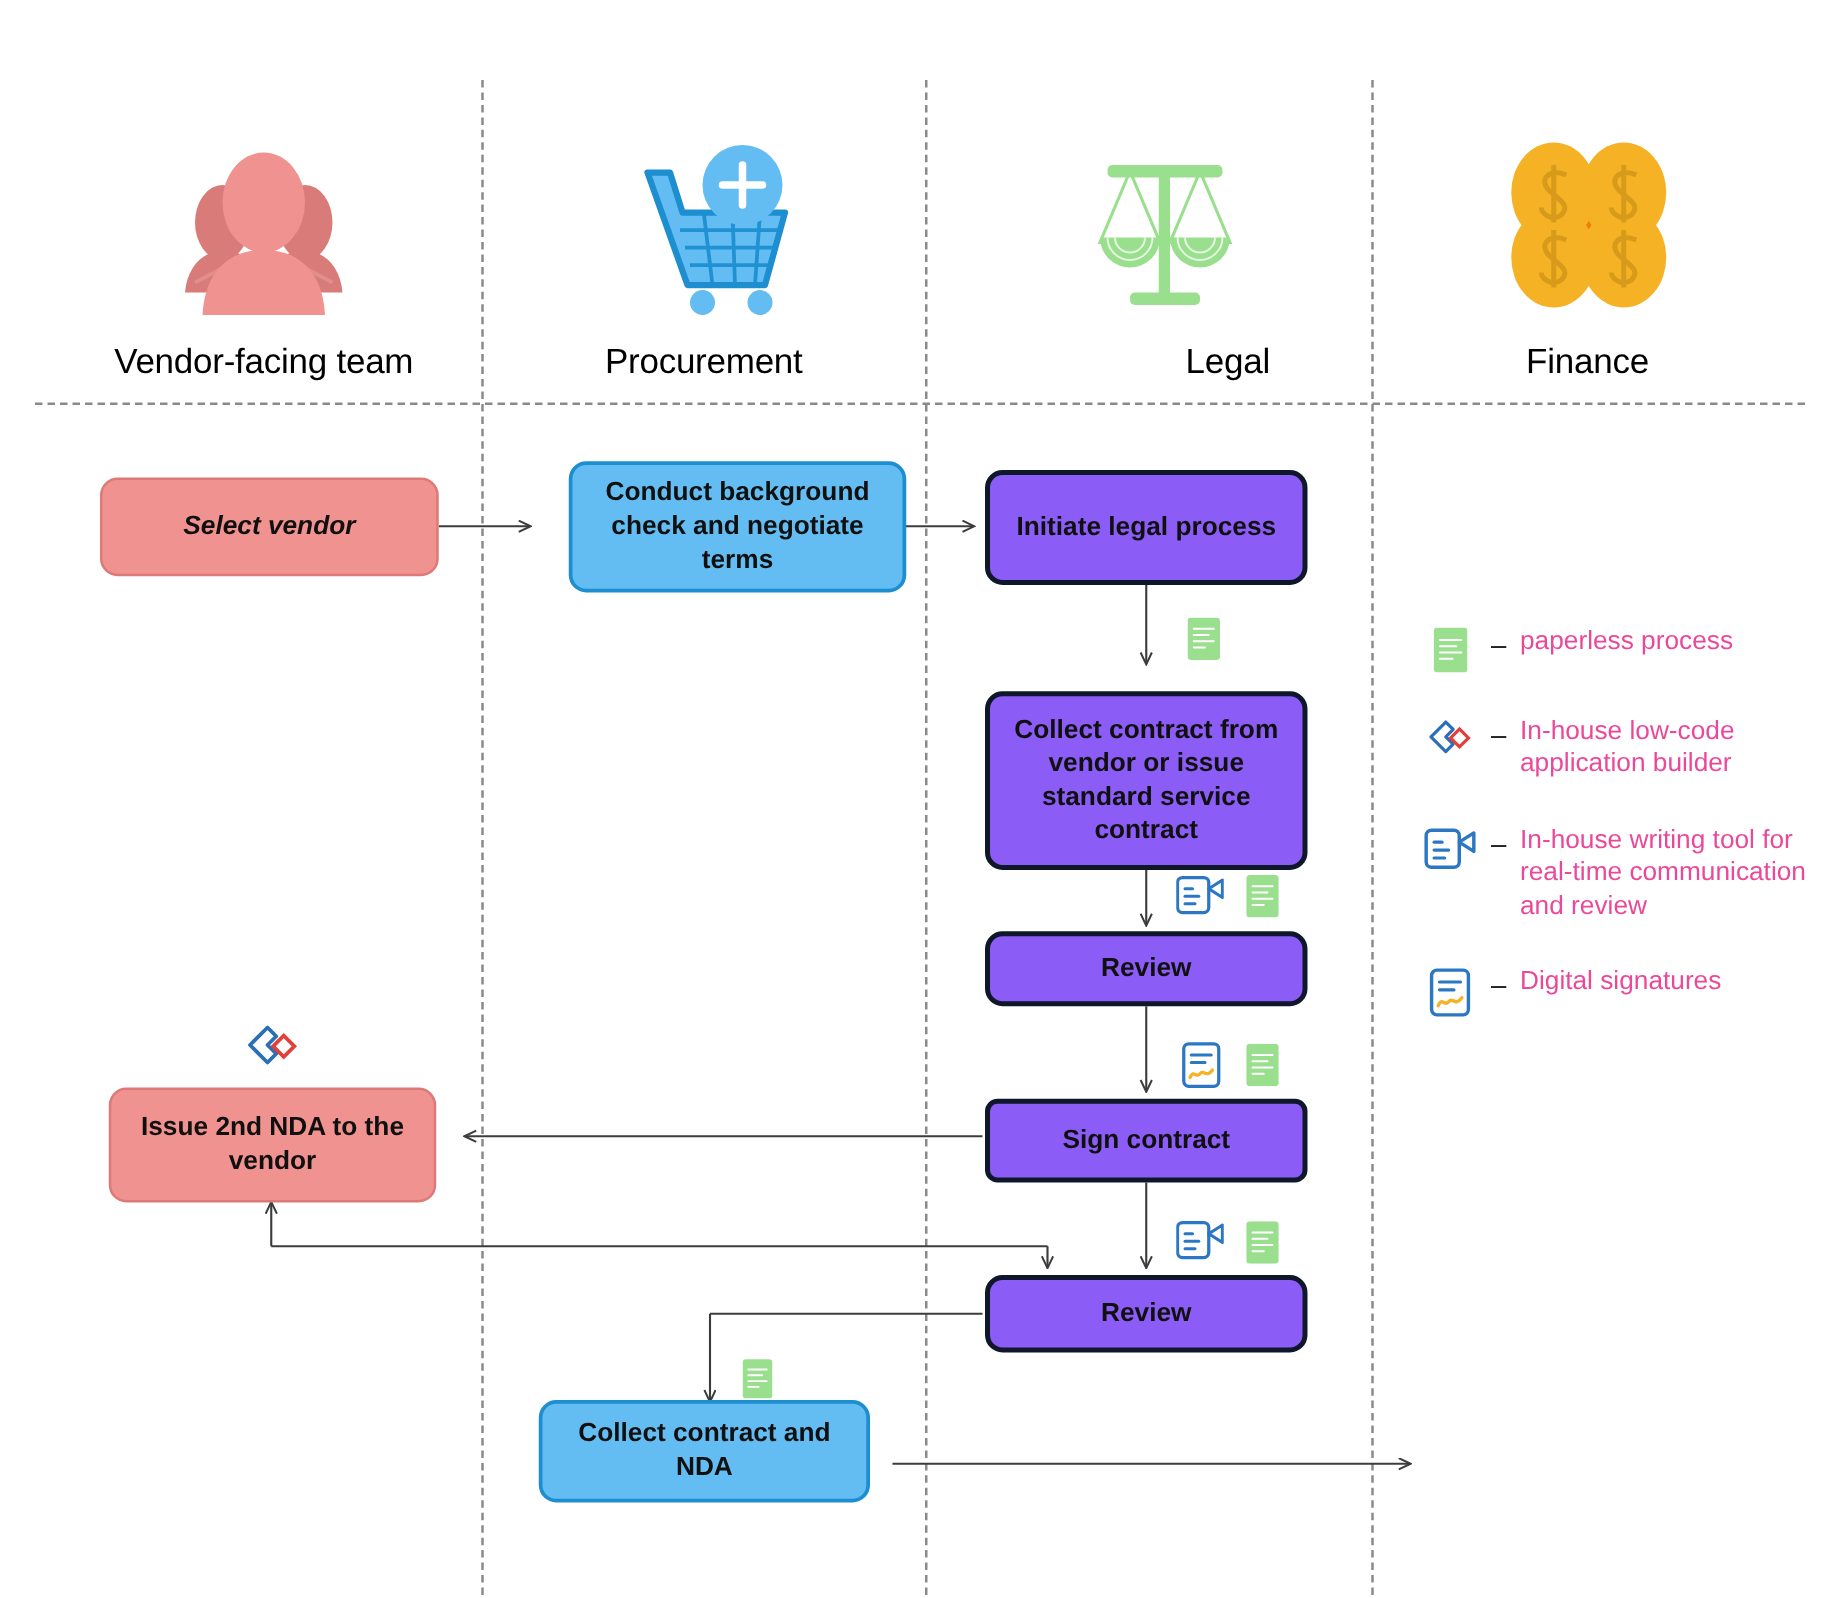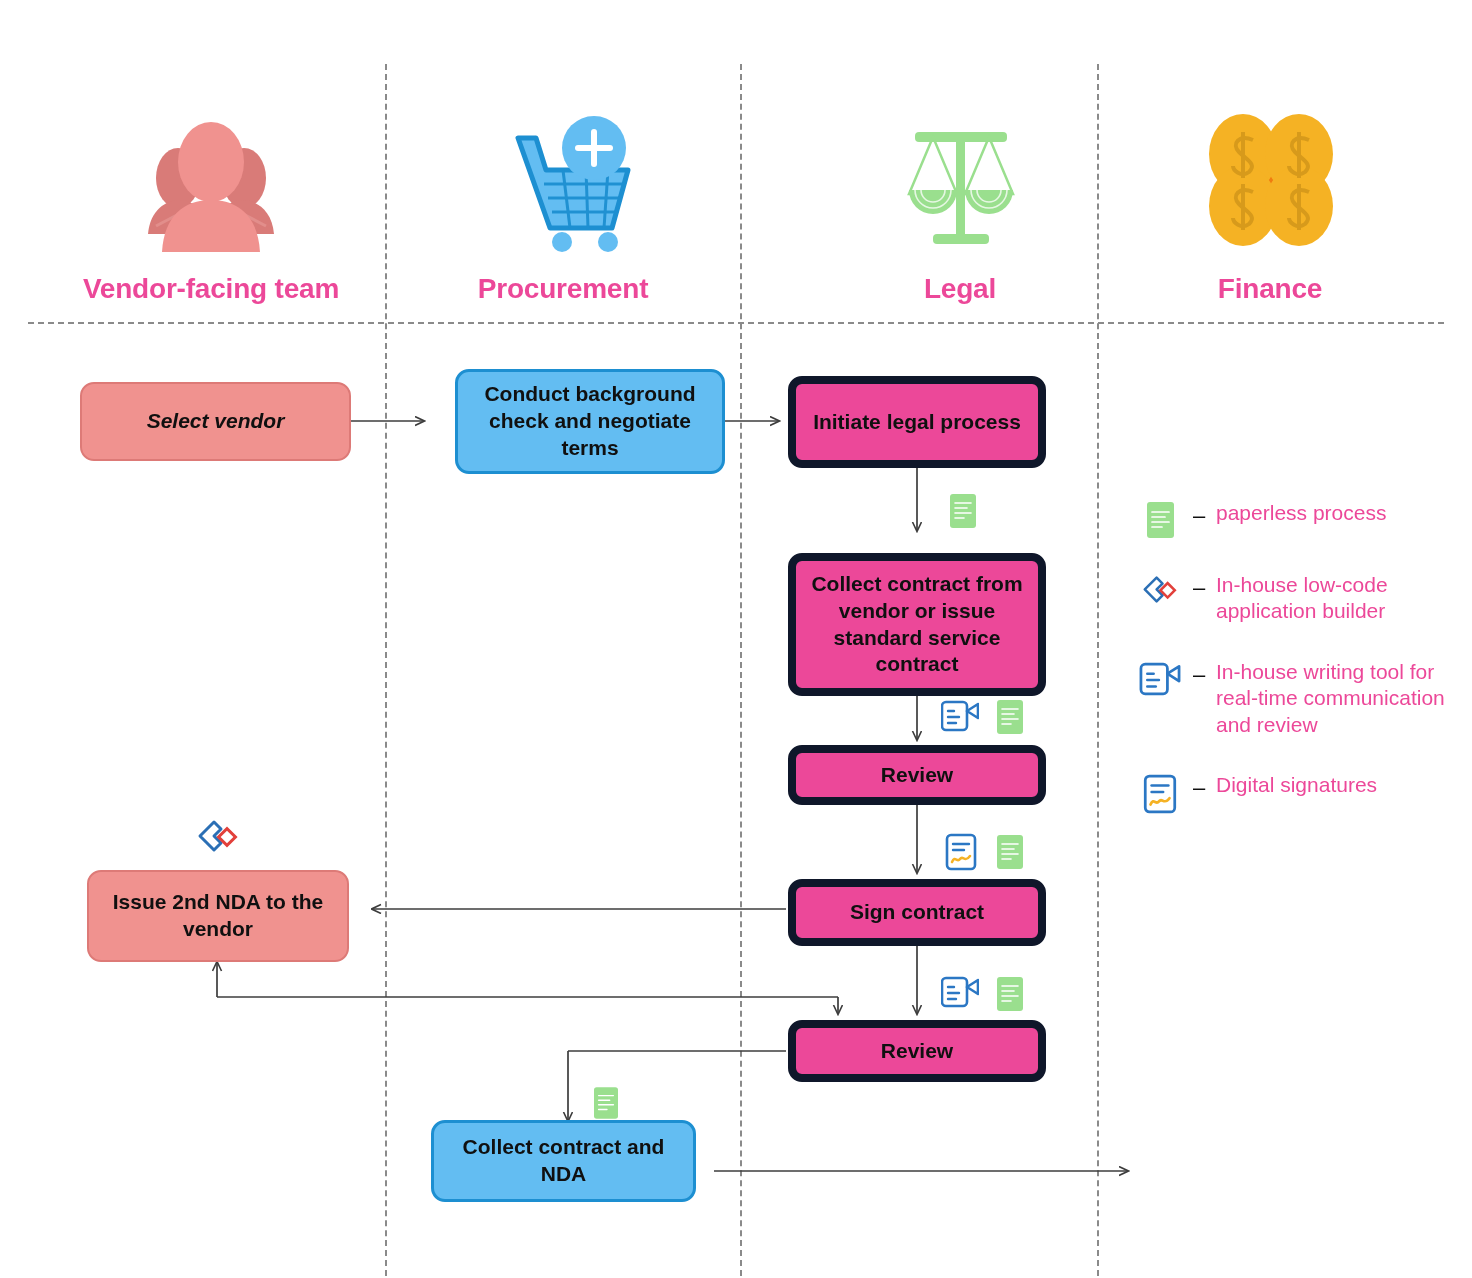--- a/index.html
+++ b/index.html
@@ -6,29 +6,29 @@
   body{font-family:"Liberation Sans","DejaVu Sans",sans-serif;}
   #stage{position:relative;width:1472px;height:1278px;background:#ffffff;overflow:hidden;}
 
   
   .vdiv{position:absolute;width:0;border-left:2px dashed #8a8a8a;}
   .hdiv{position:absolute;height:0;border-top:2px dashed #8a8a8a;}
 
   
   .lane-head{position:absolute;display:flex;flex-direction:column;align-items:center;justify-content:flex-end;}
   .lane-icon{width:170px;height:160px;display:flex;align-items:center;justify-content:center;}
-  .lane-title{font-size:28px;font-weight:700;color:#ec4899;letter-spacing:-0.2px;margin-top:12px;white-space:nowrap;}
+  .lane-title{font-size:28px;font-weight:400;color:#000000;letter-spacing:-0.2px;margin-top:12px;white-space:nowrap;}
 
   
   .node{position:absolute;box-sizing:border-box;border-radius:14px;
         display:flex;align-items:center;justify-content:center;text-align:center;
         font-weight:700;font-size:21px;line-height:1.28;color:#101010;padding:6px 12px;}
   .node.pink {background:#f0928f;border:2px solid #dd7a77;}
   .node.blue {background:#63bdf2;border:3px solid #1d8fd1;}
-  .node.green{background:#ec4899;border:8px solid #0f172a;}
+  .node.green{background:#8b5cf6;border:4px solid #0f172a;}
   .node.gold {background:#f2d58d;border:3px solid #edad1a;}
 
   
   #wires{position:absolute;left:0;top:0;width:1472px;height:1278px;pointer-events:none;}
 
   
   .tagicon{position:absolute;}
 
   
   .legend{position:absolute;left:1138px;top:500px;width:330px;}
@@ -80,21 +80,21 @@
         <circle cx="106" cy="42" r="32" fill="#63bdf2"></circle>
         <g stroke="#ffffff" stroke-width="6" stroke-linecap="round">
           <line x1="106" y1="26" x2="106" y2="58"></line>
           <line x1="90" y1="42" x2="122" y2="42"></line>
         </g>
       </svg>
     </div>
     <div class="lane-title">Procurement</div>
   </div>
 
-  <div class="lane-head" style="left:875px;top:80px;width:170px;height:225px;">
+  <div class="lane-head" style="left:846px;top:80px;width:170px;height:225px;align-items:flex-end;">
     <div class="lane-icon">
       <svg width="150" height="150" viewBox="0 0 150 150">
         <rect x="30" y="26" width="92" height="10" rx="4" fill="#9adf8e"></rect>
         <rect x="71" y="30" width="9" height="104" fill="#9adf8e"></rect>
         <rect x="48" y="128" width="56" height="10" rx="4" fill="#9adf8e"></rect>
         <g stroke="#9adf8e" stroke-width="2.5" fill="none">
           <path d="M48 31 L24 88 L72 88 Z"></path>
           <path d="M104 31 L80 88 L128 88 Z"></path>
         </g>
         <path d="M24 84 A24 24 0 0 0 72 84 Z" fill="#9adf8e"></path>
@@ -169,21 +169,21 @@
 
       <path d="M786,1051 L568,1051"></path>
     </g>
   </svg>
 
   <div class="node pink" style="left:80px;top:382px;width:271px;height:79px;font-style:italic;">Select vendor</div>
   <div class="node blue" style="left:431px;top:369px;width:270px;height:105px;margin-left:24px;">Conduct background check and negotiate terms</div>
   <div class="node green" style="left:788px;top:376px;width:258px;height:92px;">Initiate legal process</div>
   <div class="node green" style="left:788px;top:531px;width:258px;height:143px;margin-top:22px;">Collect contract from vendor or issue standard service contract</div>
   <div class="node green" style="left:788px;top:745px;width:258px;height:60px;">Review</div>
-  <div class="node green" style="left:788px;top:879px;width:258px;height:67px;">Sign contract</div>
+  <div class="node green" style="left:788px;top:879px;width:258px;height:67px;border-radius:10px;">Sign contract</div>
   <div class="node pink" style="left:87px;top:870px;width:262px;height:92px;">Issue 2nd NDA to the vendor</div>
   <div class="node green" style="left:788px;top:1020px;width:258px;height:62px;">Review</div>
   <div class="node blue" style="left:431px;top:1120px;width:265px;height:82px;">Collect contract and NDA</div>
 
   <div class="tagicon" style="left:950px;top:494px;">
     <svg width="26" height="34" viewBox="0 0 26 34">
         <rect x="0" y="0" width="26" height="34" rx="3" fill="#9adf8e"></rect>
       <g stroke="#ffffff" stroke-width="1.6" stroke-linecap="round">
         <line x1="5" y1="9" x2="21" y2="9"></line>
           <line x1="5" y1="14" x2="17" y2="14"></line>

